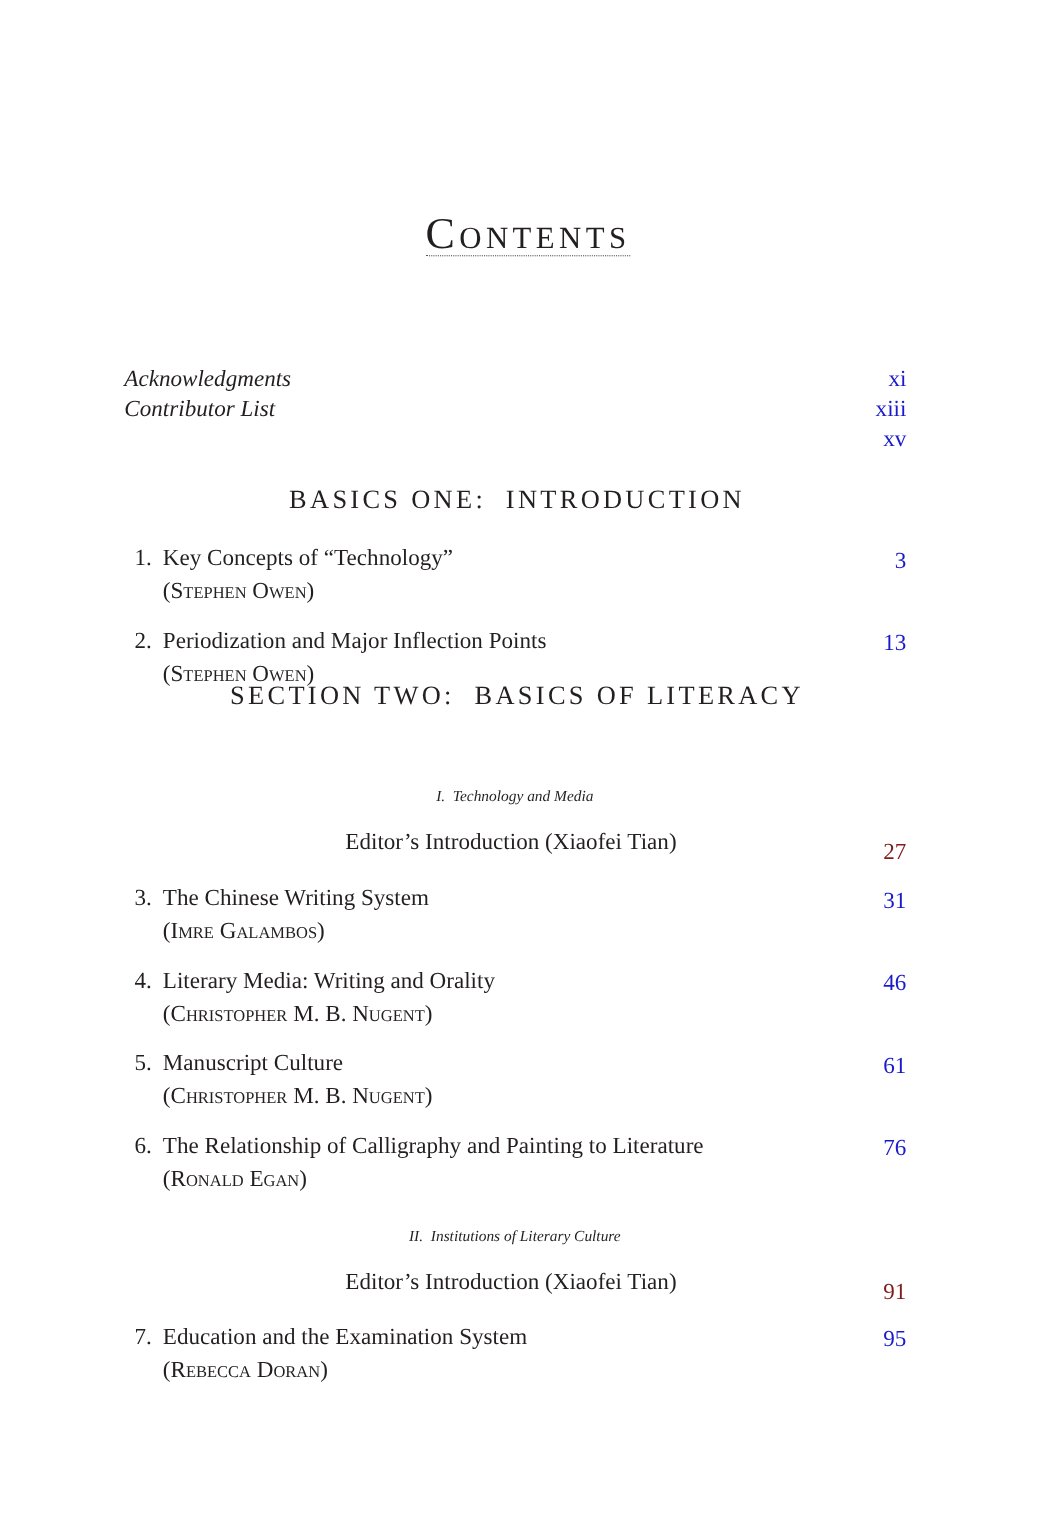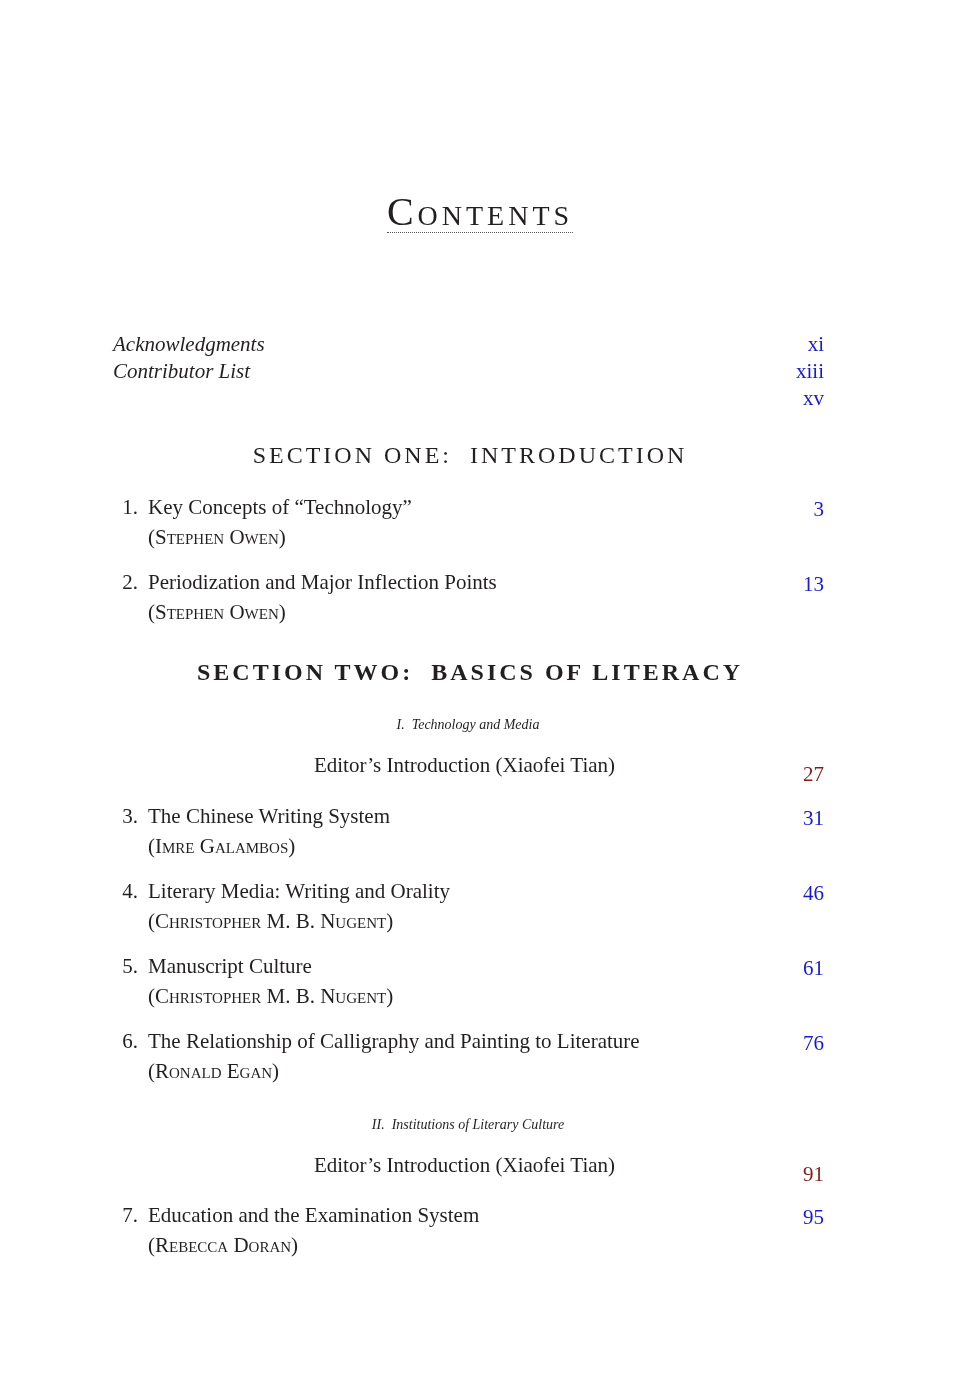--- a/index.html
+++ b/index.html
@@ -140,37 +140,37 @@
   </div>
   <div class="row" style="top:27px;">
     <span class="lbl">Contributor List</span>
     <span class="pg">xiii</span>
   </div>
   <div class="row" style="top:54px;">
     <span class="pg">xv</span>
   </div>
 </div>
 
-<div class="section-head" style="top:440px;">SECTION ONE:  INTRODUCTION</div>
+<div class="section-head" style="top:440px;">BASICS ONE:  INTRODUCTION</div>
 
 <div class="entry" style="top:492px;">
   <span class="num">1.</span>
   <span class="etitle">Key Concepts of “Technology”</span>
   <span class="author">(Stephen Owen)</span>
   <span class="pg">3</span>
 </div>
 
 <div class="entry" style="top:567px;">
   <span class="num">2.</span>
   <span class="etitle">Periodization and Major Inflection Points</span>
   <span class="author">(Stephen Owen)</span>
   <span class="pg">13</span>
 </div>
 
-<div class="section-head" style="top:657px;font-weight:bold;">SECTION TWO:  BASICS OF LITERACY</div>
+<div class="section-head" style="top:618px;">SECTION TWO:  BASICS OF LITERACY</div>
 
 <div class="subsection" style="top:710px;">I.  Technology and Media</div>
 
 <div class="edintro" style="top:750px;">
   <div class="lbl"><span class="lbl-inner">Editor’s Introduction (Xiaofei Tian)</span></div>
   <span class="pg">27</span>
 </div>
 
 <div class="entry" style="top:801px;">
   <span class="num">3.</span>

